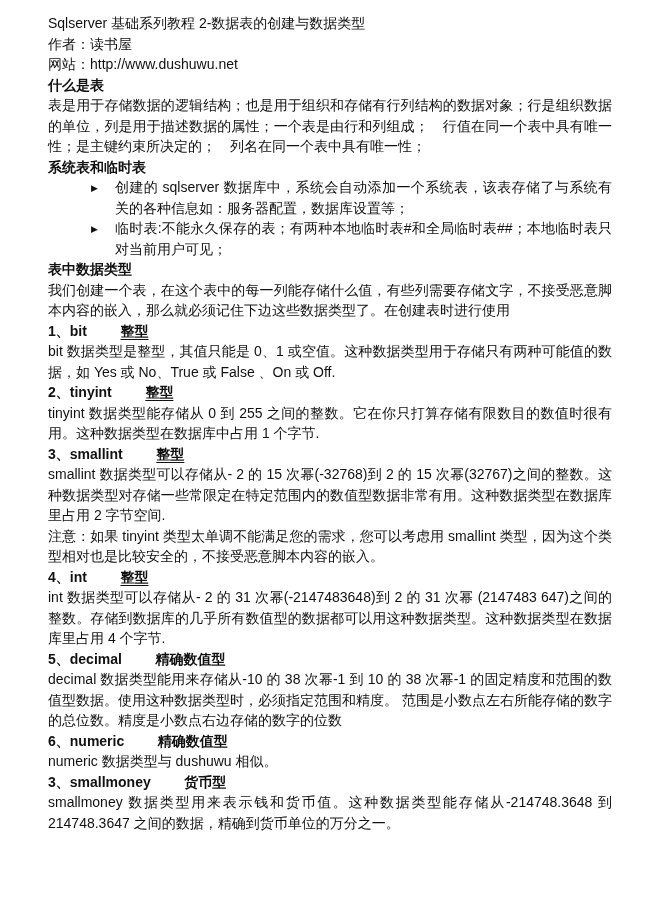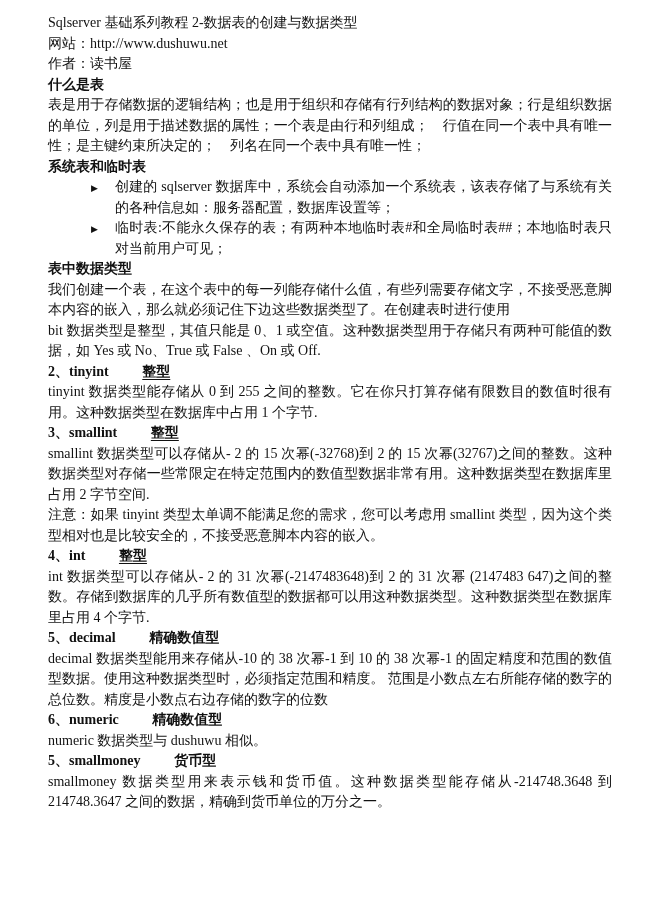--- a/index.html
+++ b/index.html
@@ -3,21 +3,21 @@
 <meta charset="utf-8">
 <style>
   html,body { margin:0; padding:0; background:#ffffff; }
   .page {
     position: relative;
     width: 659px; height: 844px;
     box-sizing: border-box;
     overflow: hidden;
     background: #ffffff;
     color: #111111;
-    font-family: Liberation Serif, serif;
+    font-family: Liberation Sans, sans-serif;
     font-size: 14px;
     line-height: 20.5px;
     padding: 13px 47px 0 48px;
     text-align: justify;
   }
   .page p, .page h2 { margin: 0; padding: 0; font-size: 14px; line-height: 20.5px; }
   .hd { font-weight: bold; }
   .dt-head { font-weight: bold; }
   .dt-head .cat { margin-left: 2.4em; }
   .dt-head .u { text-decoration: underline; text-underline-offset: 3px; }
@@ -26,53 +26,54 @@
     position: absolute; left: 43px; top: 1px;
     font-size: 9px; line-height: 20.5px; color: #111;
   }
 </style>
 </head>
 <body>
 
 <div class="page">
 
   <p>Sqlserver 基础系列教程 2-数据表的创建与数据类型</p>
+  <p>作者：读书屋</p>
   <p>网站：http://www.dushuwu.net</p>
-  <p>作者：读书屋</p>
 
   <h2 class="hd">什么是表</h2>
   <p>表是用于存储数据的逻辑结构；也是用于组织和存储有行列结构的数据对象；行是组织数据的单位，列是用于描述数据的属性；一个表是由行和列组成；　行值在同一个表中具有唯一性；是主键约束所决定的；　列名在同一个表中具有唯一性；</p>
 
   <h2 class="hd">系统表和临时表</h2>
   <div class="bullet">
     <span class="marker">▶</span>
     <span>创建的 sqlserver 数据库中，系统会自动添加一个系统表，该表存储了与系统有关的各种信息如：服务器配置，数据库设置等；</span>
   </div>
   <div class="bullet">
     <span class="marker">▶</span>
     <span>临时表:不能永久保存的表；有两种本地临时表#和全局临时表##；本地临时表只对当前用户可见；</span>
   </div>
 
   <h2 class="hd">表中数据类型</h2>
   <p>我们创建一个表，在这个表中的每一列能存储什么值，有些列需要存储文字，不接受恶意脚本内容的嵌入，那么就必须记住下边这些数据类型了。在创建表时进行使用</p>
 
+  <p class="dt-head"><span>1、bit</span><span class="cat u">整型</span></p>
   <p>bit 数据类型是整型，其值只能是 0、1 或空值。这种数据类型用于存储只有两种可能值的数据，如 Yes 或 No、True 或 False 、On 或 Off.</p>
 
   <p class="dt-head"><span>2、tinyint</span><span class="cat u">整型</span></p>
   <p>tinyint 数据类型能存储从 0 到 255 之间的整数。它在你只打算存储有限数目的数值时很有用。这种数据类型在数据库中占用 1 个字节.</p>
 
   <p class="dt-head"><span>3、smallint</span><span class="cat u">整型</span></p>
   <p>smallint 数据类型可以存储从- 2 的 15 次幂(-32768)到 2 的 15 次幂(32767)之间的整数。这种数据类型对存储一些常限定在特定范围内的数值型数据非常有用。这种数据类型在数据库里占用 2 字节空间.</p>
   <p>注意：如果 tinyint 类型太单调不能满足您的需求，您可以考虑用 smallint 类型，因为这个类型相对也是比较安全的，不接受恶意脚本内容的嵌入。</p>
 
   <p class="dt-head"><span>4、int</span><span class="cat u">整型</span></p>
   <p>int 数据类型可以存储从- 2 的 31 次幂(-2147483648)到 2 的 31 次幂 (2147483 647)之间的整数。存储到数据库的几乎所有数值型的数据都可以用这种数据类型。这种数据类型在数据库里占用 4 个字节.</p>
 
   <p class="dt-head"><span>5、decimal</span><span class="cat">精确数值型</span></p>
   <p>decimal 数据类型能用来存储从-10 的 38 次幂-1 到 10 的 38 次幂-1 的固定精度和范围的数值型数据。使用这种数据类型时，必须指定范围和精度。 范围是小数点左右所能存储的数字的总位数。精度是小数点右边存储的数字的位数</p>
 
   <p class="dt-head"><span>6、numeric</span><span class="cat">精确数值型</span></p>
   <p>numeric 数据类型与 dushuwu 相似。</p>
 
-  <p class="dt-head"><span>5、smallmoney</span><span class="cat">货币型</span></p>
+  <p class="dt-head"><span>3、smallmoney</span><span class="cat">货币型</span></p>
   <p>smallmoney 数据类型用来表示钱和货币值。这种数据类型能存储从-214748.3648 到 214748.3647 之间的数据，精确到货币单位的万分之一。</p>
 
 </div>
 
 </body></html>

